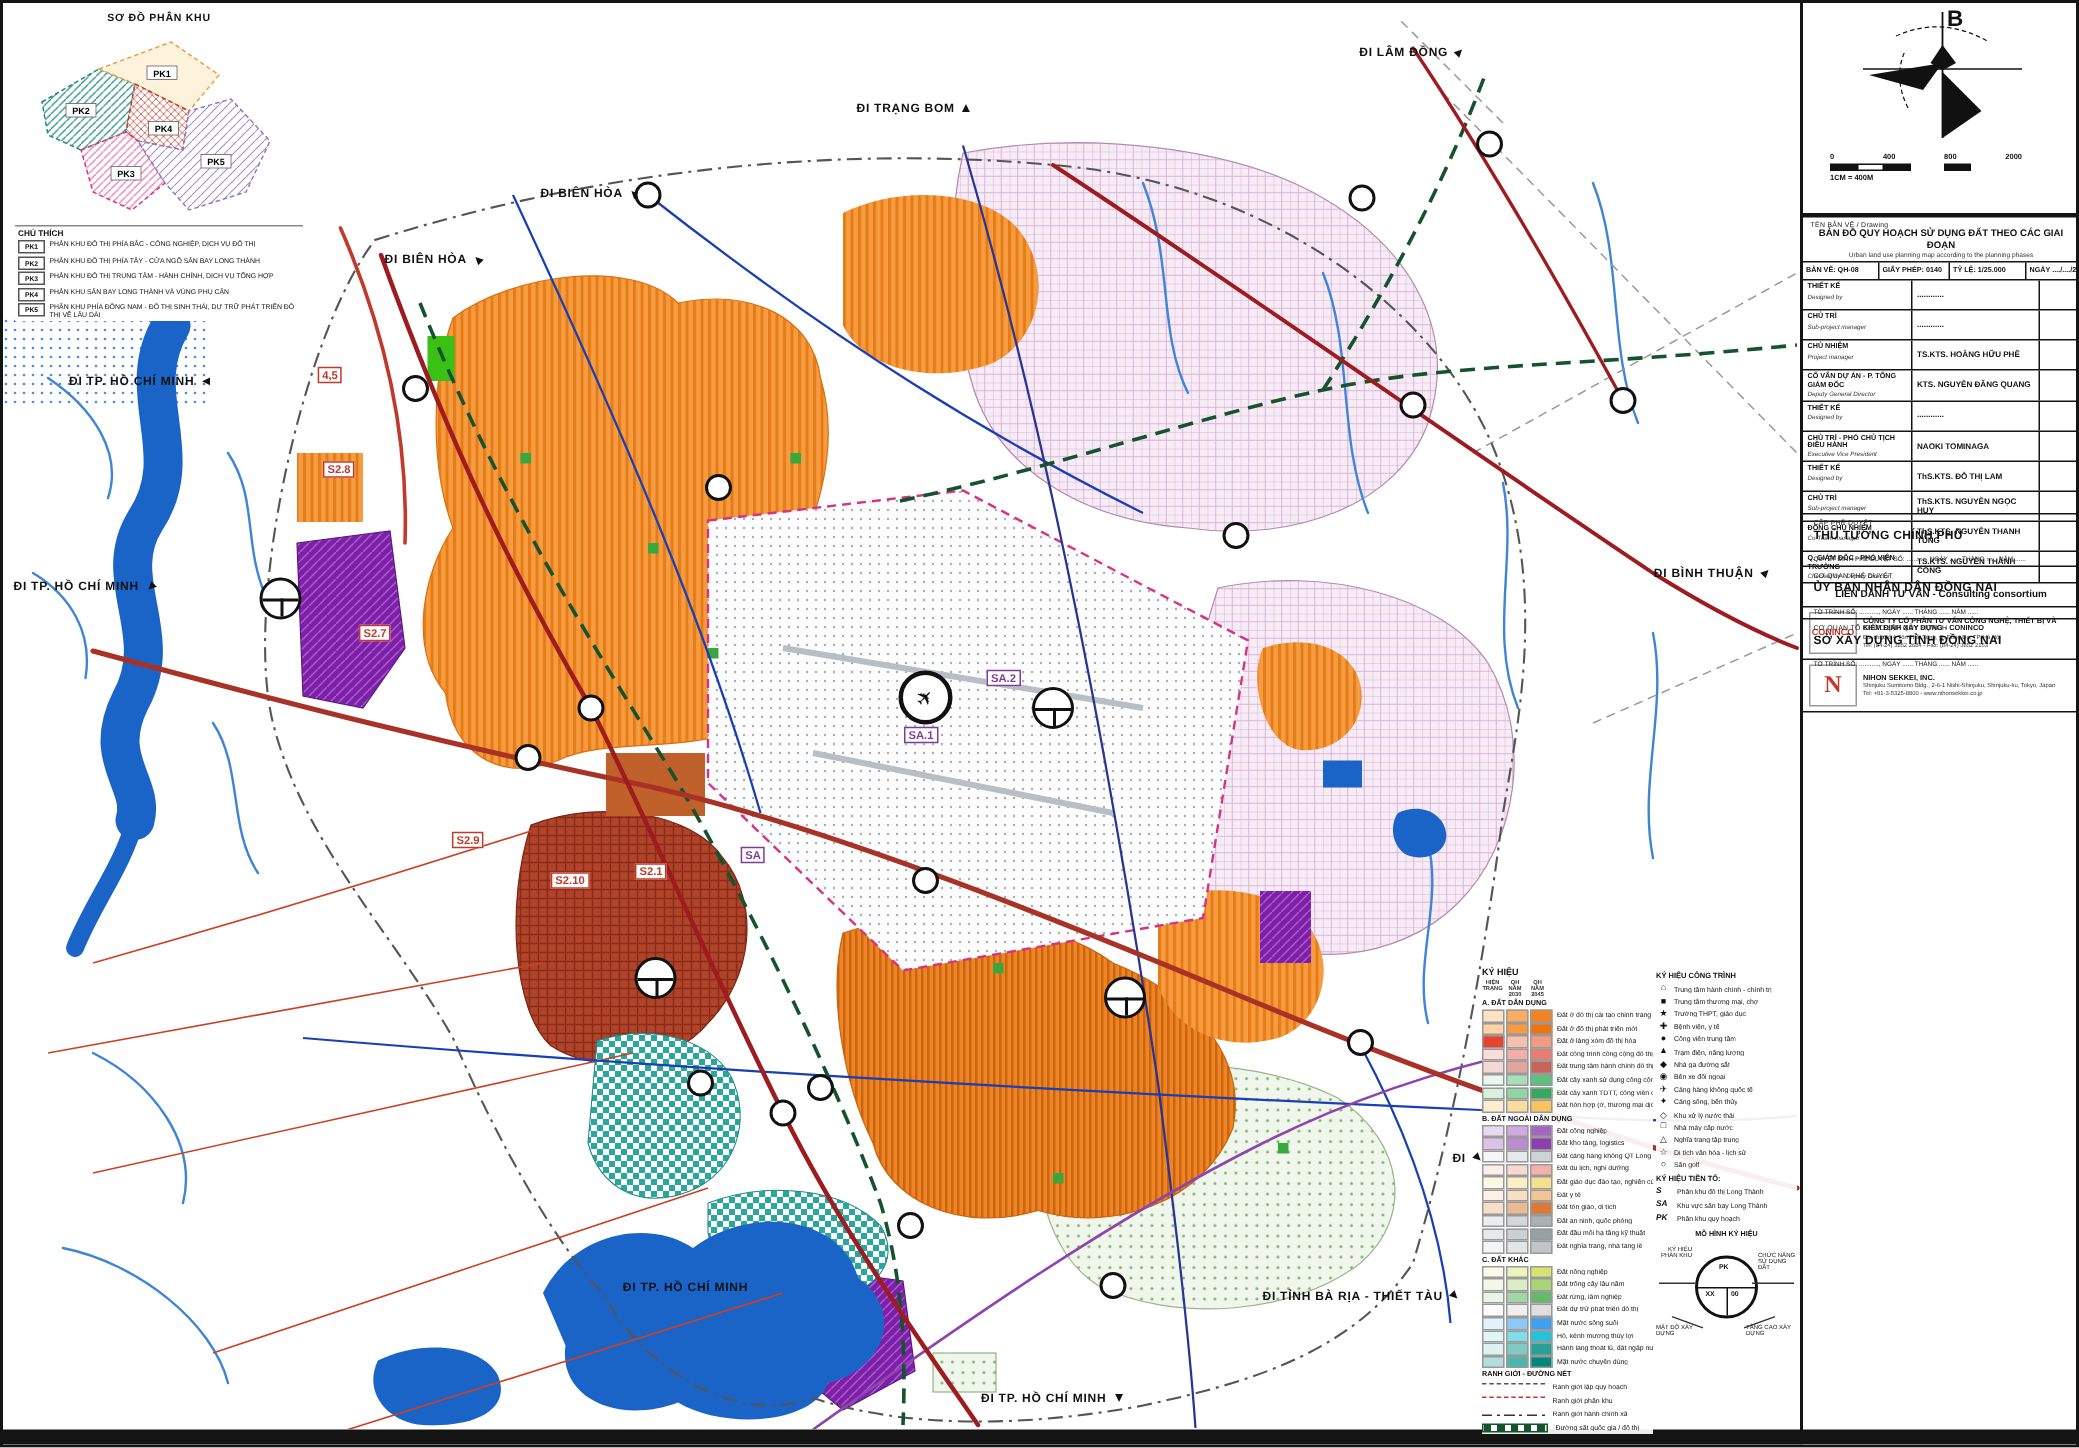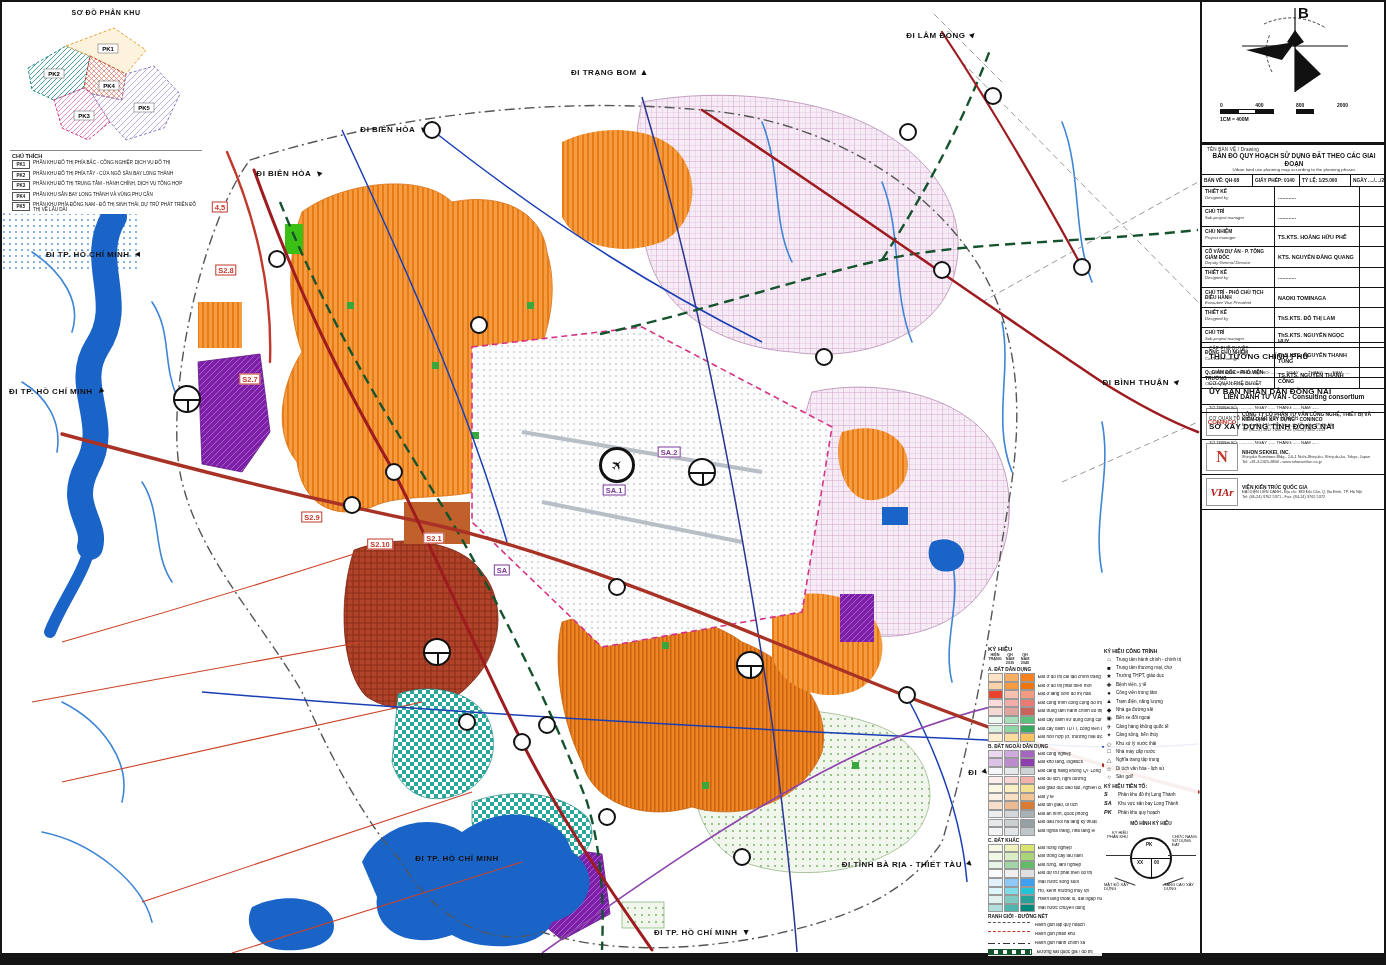--- a/index.html
+++ b/index.html
@@ -5,21 +5,21 @@
   html,body{margin:0;padding:0;background:#e8e8e8;}
   #sheet{position:relative;width:1386px;height:965px;background:#fff;border:2px solid #141414;box-sizing:border-box;overflow:hidden;
          font-family:"Liberation Sans","DejaVu Sans",sans-serif;color:#111;}
   
   #map-area{position:absolute;left:0;top:0;width:1198px;height:951px;background:#fff;overflow:hidden;}
   #map-svg{position:absolute;left:0;top:0;}
   #map-labels{position:absolute;left:0;top:0;width:100%;height:100%;pointer-events:none;}
   .edge-label{position:absolute;transform:translate(-50%,-50%);font-size:8px;font-weight:bold;letter-spacing:.5px;color:#111;white-space:nowrap;display:flex;align-items:center;gap:3px;}
   .dir-arrow{display:inline-block;font-size:9px;line-height:1;}
   .zone-label{position:absolute;transform:translate(-50%,-50%);font-size:7.5px;font-weight:bold;background:#fff;padding:0 2px;border:1px solid;line-height:9px;white-space:nowrap;}
-  .zl-r{color:#c0392b;border-color:#c0392b;}
+  .zl-r{color:#c0392b;border-color:#c0392b;margin-top:43px;}
   .zl-p{color:#7d3c98;border-color:#7d3c98;}
   .junction{position:absolute;width:14px;height:14px;border:2.5px solid #111;border-radius:50%;background:#fff;transform:translate(-50%,-50%);}
   .pcircle{position:absolute;width:24px;height:24px;border:2.5px solid #111;border-radius:50%;background:#fff;transform:translate(-50%,-50%);}
   .pcircle::before{content:"";position:absolute;left:0;right:0;top:50%;height:1.5px;background:#111;}
   .pcircle::after{content:"";position:absolute;left:50%;top:50%;bottom:0;width:1.5px;background:#111;}
   .plane-circle{position:absolute;width:30px;height:30px;border:3px solid #111;border-radius:50%;background:#fff;transform:translate(-50%,-50%);
                 display:flex;align-items:center;justify-content:center;font-size:14px;}
   .plane-circle span{transform:rotate(-45deg);}
   
   #inset{position:absolute;left:8px;top:4px;width:192px;height:208px;background:#fff;z-index:5;font-size:5px;}
@@ -846,28 +846,18 @@
           <div class="company-row">
             <div class="company-logo">
               <div class="logo-n">N</div>
             </div>
             <div class="company-text">
               <div class="company-name">NIHON SEKKEI, INC.</div>
               <div class="company-addr">Shinjuku Sumitomo Bldg., 2-6-1 Nishi-Shinjuku, Shinjuku-ku, Tokyo, Japan</div>
               <div class="company-tel">Tel: +81-3-5325-8800 - www.nihonsekkei.co.jp</div>
             </div>
           </div>
-          <div class="company-row">
-            <div class="company-logo">
-              <div class="logo-viar">VIAr</div>
-            </div>
-            <div class="company-text">
-              <div class="company-name">VIỆN KIẾN TRÚC QUỐC GIA</div>
-              <div class="company-addr">ĐẠI DIỆN LIÊN DANH - Địa chỉ: 389 Đội Cấn, Q. Ba Đình, TP. Hà Nội</div>
-              <div class="company-tel">Tel: (84-24) 3762 5371 - Fax: (84-24) 3762 5372</div>
-            </div>
-          </div>
         </div>
     </div>
   </div>
 
   <div id="bottom-band"></div>
 </div>
 
 </body></html>

